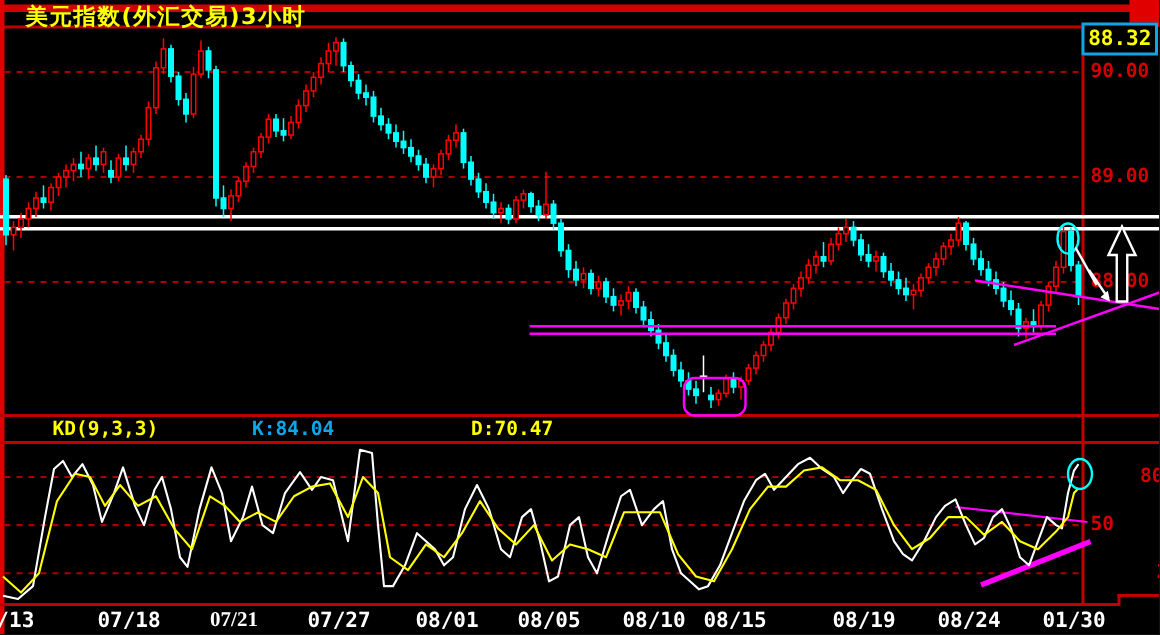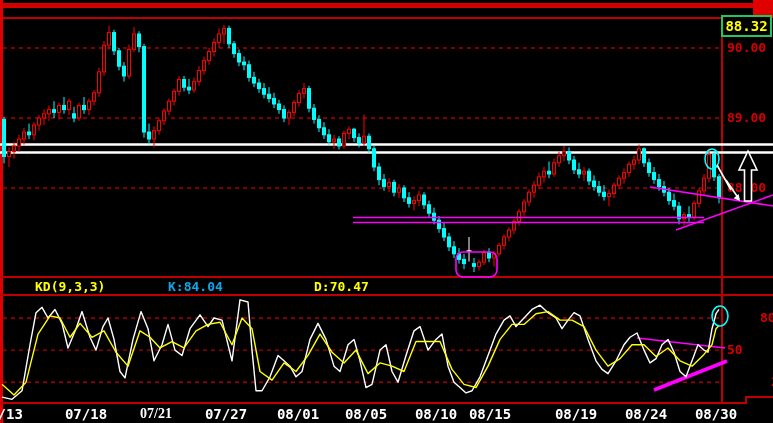--- a/index.html
+++ b/index.html
@@ -6,40 +6,41 @@
   #screen{position:relative;width:773px;height:423px;background:#000;overflow:hidden;
     font-family:"DejaVu Sans Mono",monospace;}
   .frame{position:absolute;z-index:1;}
   #chart-svg{position:absolute;left:0;top:0;z-index:3;}
   .lbl{position:absolute;z-index:2;font:bold 13px "DejaVu Sans Mono",monospace;white-space:nowrap;}
   .lbl.red{color:#d40000;}
   .lbl.date{color:#ffffff;font-size:14px;z-index:2;}
   #title{position:absolute;left:17px;top:2px;z-index:4;color:#ffff00;
     font:bold 15px "DejaVu Sans",sans-serif;letter-spacing:1px;}
   #price-box{position:absolute;left:721px;top:15px;width:51px;height:22px;z-index:4;
-    box-sizing:border-box;border:2px solid #22c55e;background:#000;color:#ffff00;
+    box-sizing:border-box;border:2px solid #0ea5e9;background:#000;color:#ffff00;
     font:bold 14px "DejaVu Sans Mono",monospace;text-align:center;line-height:18px;}
   .kdlbl{position:absolute;top:279px;z-index:2;font:bold 13px "DejaVu Sans Mono",monospace;margin-left:28px;}
 </style>
 </head>
 <body>
 
 <div id="screen">
 
   <div class="frame" style="left:0;top:3px;width:773px;height:5px;background:#d40000;"></div>
   <div class="frame" style="left:753px;top:0;width:20px;height:18px;background:#e00000;"></div>
   <div class="frame" style="left:0;top:17px;width:722px;height:2px;background:#c00000;"></div>
   <div class="frame" style="left:0;top:0;width:3px;height:423px;background:#e00000;"></div>
   <div class="frame" style="left:0;top:276px;width:773px;height:2px;background:#c00000;"></div>
   <div class="frame" style="left:0;top:294px;width:773px;height:2px;background:#c00000;"></div>
   <div class="frame" style="left:0;top:402px;width:746px;height:2px;background:#c00000;"></div>
   <div class="frame" style="left:745px;top:396px;width:2px;height:8px;background:#c00000;"></div>
   <div class="frame" style="left:745px;top:396px;width:28px;height:2px;background:#c00000;"></div>
   <div class="frame" style="left:721px;top:18px;width:2px;height:385px;background:#c00000;"></div>
 
+  <div id="title">美元指数(外汇交易)3小时</div>
   <div id="price-box">88.32</div>
   <div class="kdlbl" style="left:7px;color:#ffff00;">KD(9,3,3)</div>
   <div class="kdlbl" style="left:140px;color:#0ea5e9;">K:84.04</div>
   <div class="kdlbl" style="left:245px;color:#ffff00;padding-left:41px;">D:70.47</div>
   <div id="labels-layer">
       <div class="lbl red" style="left: 727px; top: 40px;">90.00</div>
       <div class="lbl red" style="left: 727px; top: 110px;">89.00</div>
       <div class="lbl red" style="left: 727px; top: 180px;">88.00</div>
       <div class="lbl red" style="left: 727px; top: 310px; margin-left: 33px;">80</div>
       <div class="lbl red" style="left: 727px; top: 342.1px;">50</div>
@@ -47,21 +48,21 @@
       <div class="lbl date" style="left: 6px; top: 406px; transform: translateX(-50%);">7/13</div>
       <div class="lbl date" style="left: 86px; top: 406px; transform: translateX(-50%);">07/18</div>
       <div class="lbl date" style="left: 156px; top: 406px; transform: translateX(-50%); font-family: Liberation Serif, serif;">07/21</div>
       <div class="lbl date" style="left: 226px; top: 406px; transform: translateX(-50%);">07/27</div>
       <div class="lbl date" style="left: 298px; top: 406px; transform: translateX(-50%);">08/01</div>
       <div class="lbl date" style="left: 366px; top: 406px; transform: translateX(-50%);">08/05</div>
       <div class="lbl date" style="left: 436px; top: 406px; transform: translateX(-50%);">08/10</div>
       <div class="lbl date" style="left: 490px; top: 406px; transform: translateX(-50%);">08/15</div>
       <div class="lbl date" style="left: 576px; top: 406px; transform: translateX(-50%);">08/19</div>
       <div class="lbl date" style="left: 646px; top: 406px; transform: translateX(-50%);">08/24</div>
-      <div class="lbl date" style="left: 716px; top: 406px; transform: translateX(-50%);">08/30</div>
+      <div class="lbl date" style="left: 716px; top: 406px; transform: translateX(-50%);">01/30</div>
     </div>
 
   <svg id="chart-svg" width="773" height="423">
       <line x1="3" y1="48" x2="721" y2="48" stroke="#aa0000" stroke-width="1.4" stroke-dasharray="4 4"></line>
       <line x1="3" y1="118" x2="721" y2="118" stroke="#aa0000" stroke-width="1.4" stroke-dasharray="4 4"></line>
       <line x1="3" y1="188" x2="721" y2="188" stroke="#aa0000" stroke-width="1.4" stroke-dasharray="4 4"></line>
       <line x1="3" y1="318" x2="721" y2="318" stroke="#aa0000" stroke-width="1.4" stroke-dasharray="4 4"></line>
       <line x1="3" y1="350.1" x2="721" y2="350.1" stroke="#aa0000" stroke-width="1.4" stroke-dasharray="4 4"></line>
       <line x1="3" y1="382.2" x2="721" y2="382.2" stroke="#aa0000" stroke-width="1.4" stroke-dasharray="4 4"></line>
       <line x1="0" y1="144.5" x2="773" y2="144.5" stroke="#ffffff" stroke-width="2.4"></line>

